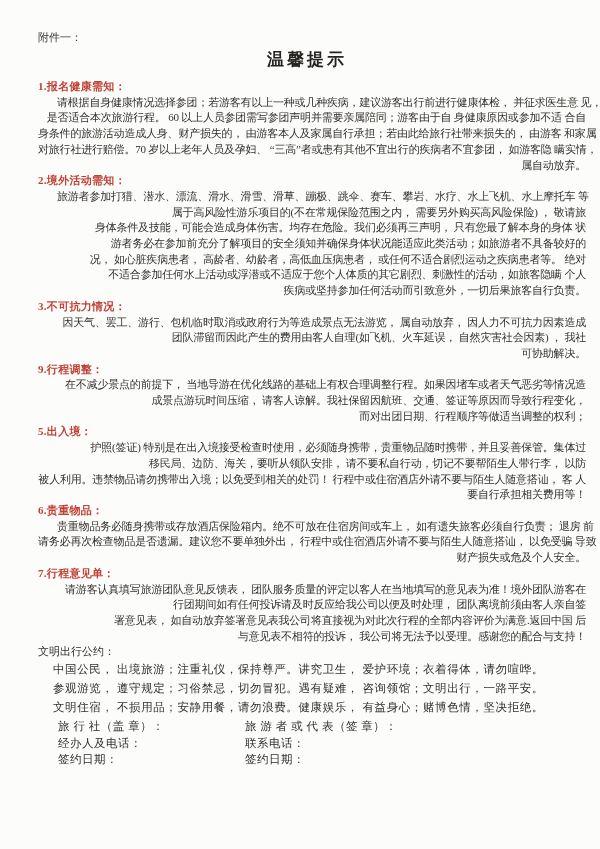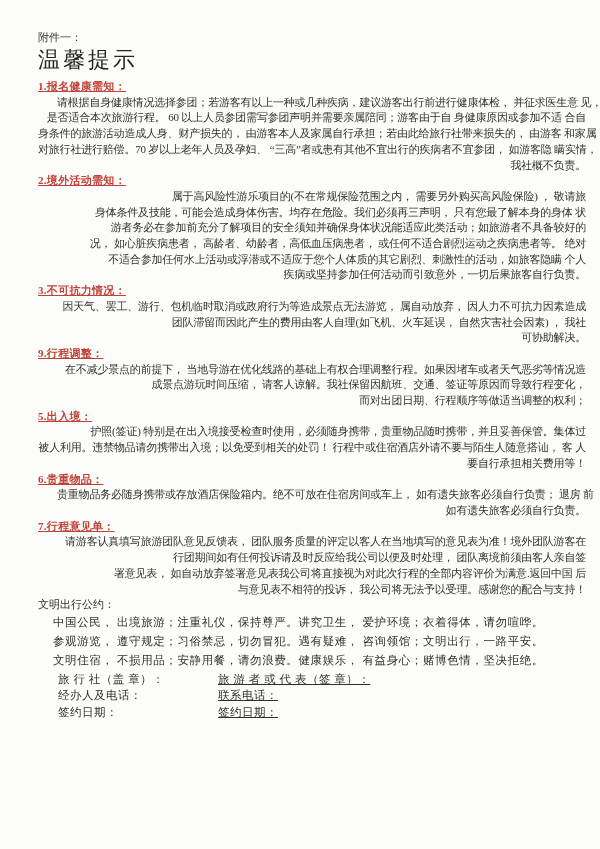--- a/index.html
+++ b/index.html
@@ -8,62 +8,63 @@
     position:relative;
     width:600px; height:849px;
     background:#fcfcfb;
     padding:30px 14px 0 38px;
     overflow:hidden;
     font-family:"Liberation Serif","DejaVu Serif",serif;
     color:#33302c;
   }
   .attachment { font-size:11px; line-height:15px; margin-bottom:2px; color:#3a3733; }
   .title {
-    font-size:22px; line-height:26px; font-weight:400;
-    text-align:left; letter-spacing:3px;
+    font-size:17px; line-height:26px; font-weight:700;
+    text-align:center; letter-spacing:3px;
     margin:2px 10px 6px 0; color:#262320;
   }
   .sec-heading {
     font-size:11px; font-weight:700; line-height:15.7px;
-    color:#bf4136; letter-spacing:0.3px; white-space:nowrap;text-decoration:underline;
+    color:#bf4136; letter-spacing:0.3px; white-space:nowrap;
   }
   .bline {
     font-size:11px; line-height:15.7px; letter-spacing:-0.2px;
     white-space:nowrap; color:#33302c;text-align:right;
   }
   .indent { text-indent:19px; }
   .conv-heading { font-size:11px; line-height:15.7px; white-space:nowrap; }
   .conv-line {
     font-size:11.5px; line-height:19px; text-indent:15px;
     white-space:nowrap; letter-spacing:0.6px;
   }
   .sig-block { margin-top:1px; }
   .sig-row { position:relative; height:16.5px; font-size:11.5px; line-height:16.5px; }
   .sig-left  { position:absolute; left:20px;  letter-spacing:0.5px; white-space:nowrap; }
-  .sig-right { position:absolute; left:180px; letter-spacing:0.5px; white-space:nowrap;text-decoration:underline; }
+  .sig-right { position:absolute; left:207px; letter-spacing:0.5px; white-space:nowrap; }
 </style>
 </head>
 <body>
 
 <div class="page">
 
   <div class="attachment">附件一：</div>
   <h1 class="title">温馨提示</h1>
 
   <div>
     <div class="sec-heading">1.报名健康需知：</div>
     <div class="bline indent">请根据自身健康情况选择参团；若游客有以上一种或几种疾病，建议游客出行前进行健康体检， 并征求医生意 见，</div>
     <div class="bline">是否适合本次旅游行程。 60 以上人员参团需写参团声明并需要亲属陪同；游客由于自 身健康原因或参加不适 合自</div>
     <div class="bline">身条件的旅游活动造成人身、财产损失的， 由游客本人及家属自行承担；若由此给旅行社带来损失的， 由游客 和家属</div>
     <div class="bline">对旅行社进行赔偿。70 岁以上老年人员及孕妇、 “三高”者或患有其他不宜出行的疾病者不宜参团， 如游客隐 瞒实情，</div>
-    <div class="bline">我社概不负责。</div>
+    <div class="bline">属自动放弃。</div>
   </div>
 
   <div>
     <div class="sec-heading">2.境外活动需知：</div>
+    <div class="bline indent">旅游者参加打猎、潜水、漂流、滑水、滑雪、滑草、蹦极、跳伞、赛车、攀岩、水疗、水上飞机、水上摩托车 等</div>
     <div class="bline">属于高风险性游乐项目的(不在常规保险范围之内， 需要另外购买高风险保险) ， 敬请旅</div>
     <div class="bline">身体条件及技能，可能会造成身体伤害。均存在危险。我们必须再三声明， 只有您最了解本身的身体 状</div>
     <div class="bline">游者务必在参加前充分了解项目的安全须知并确保身体状况能适应此类活动；如旅游者不具备较好的</div>
     <div class="bline">况， 如心脏疾病患者， 高龄者、幼龄者，高低血压病患者， 或任何不适合剧烈运动之疾病患者等。 绝对</div>
     <div class="bline">不适合参加任何水上活动或浮潜或不适应于您个人体质的其它剧烈、刺激性的活动，如旅客隐瞒 个人</div>
     <div class="bline">疾病或坚持参加任何活动而引致意外，一切后果旅客自行负责。</div>
   </div>
 
   <div>
     <div class="sec-heading">3.不可抗力情况：</div>
@@ -75,28 +76,30 @@
   <div>
     <div class="sec-heading">9.行程调整：</div>
     <div class="bline indent">在不减少景点的前提下， 当地导游在优化线路的基础上有权合理调整行程。如果因堵车或者天气恶劣等情况造</div>
     <div class="bline">成景点游玩时间压缩， 请客人谅解。我社保留因航班、交通、签证等原因而导致行程变化，</div>
     <div class="bline">而对出团日期、行程顺序等做适当调整的权利；</div>
   </div>
 
   <div>
     <div class="sec-heading">5.出入境：</div>
     <div class="bline indent">护照(签证) 特别是在出入境接受检查时使用，必须随身携带，贵重物品随时携带，并且妥善保管。集体过</div>
+    <div class="bline">移民局、边防、海关，要听从领队安排， 请不要私自行动，切记不要帮陌生人带行李， 以防</div>
     <div class="bline">被人利用。违禁物品请勿携带出入境；以免受到相关的处罚！ 行程中或住宿酒店外请不要与陌生人随意搭讪， 客 人</div>
     <div class="bline">要自行承担相关费用等！</div>
   </div>
 
   <div>
     <div class="sec-heading">6.贵重物品：</div>
     <div class="bline indent">贵重物品务必随身携带或存放酒店保险箱内。绝不可放在住宿房间或车上， 如有遗失旅客必须自行负责； 退房 前</div>
-    <div class="bline">如有遗失旅客必须自行负责。</div>
+    <div class="bline">请务必再次检查物品是否遗漏。建议您不要单独外出， 行程中或住宿酒店外请不要与陌生人随意搭讪， 以免受骗 导致</div>
+    <div class="bline">财产损失或危及个人安全。</div>
   </div>
 
   <div>
     <div class="sec-heading">7.行程意见单：</div>
     <div class="bline indent">请游客认真填写旅游团队意见反馈表， 团队服务质量的评定以客人在当地填写的意见表为准！境外团队游客在</div>
     <div class="bline">行团期间如有任何投诉请及时反应给我公司以便及时处理， 团队离境前须由客人亲自签</div>
     <div class="bline">署意见表， 如自动放弃签署意见表我公司将直接视为对此次行程的全部内容评价为满意.返回中国 后</div>
     <div class="bline">与意见表不相符的投诉， 我公司将无法予以受理。感谢您的配合与支持！</div>
   </div>
 

